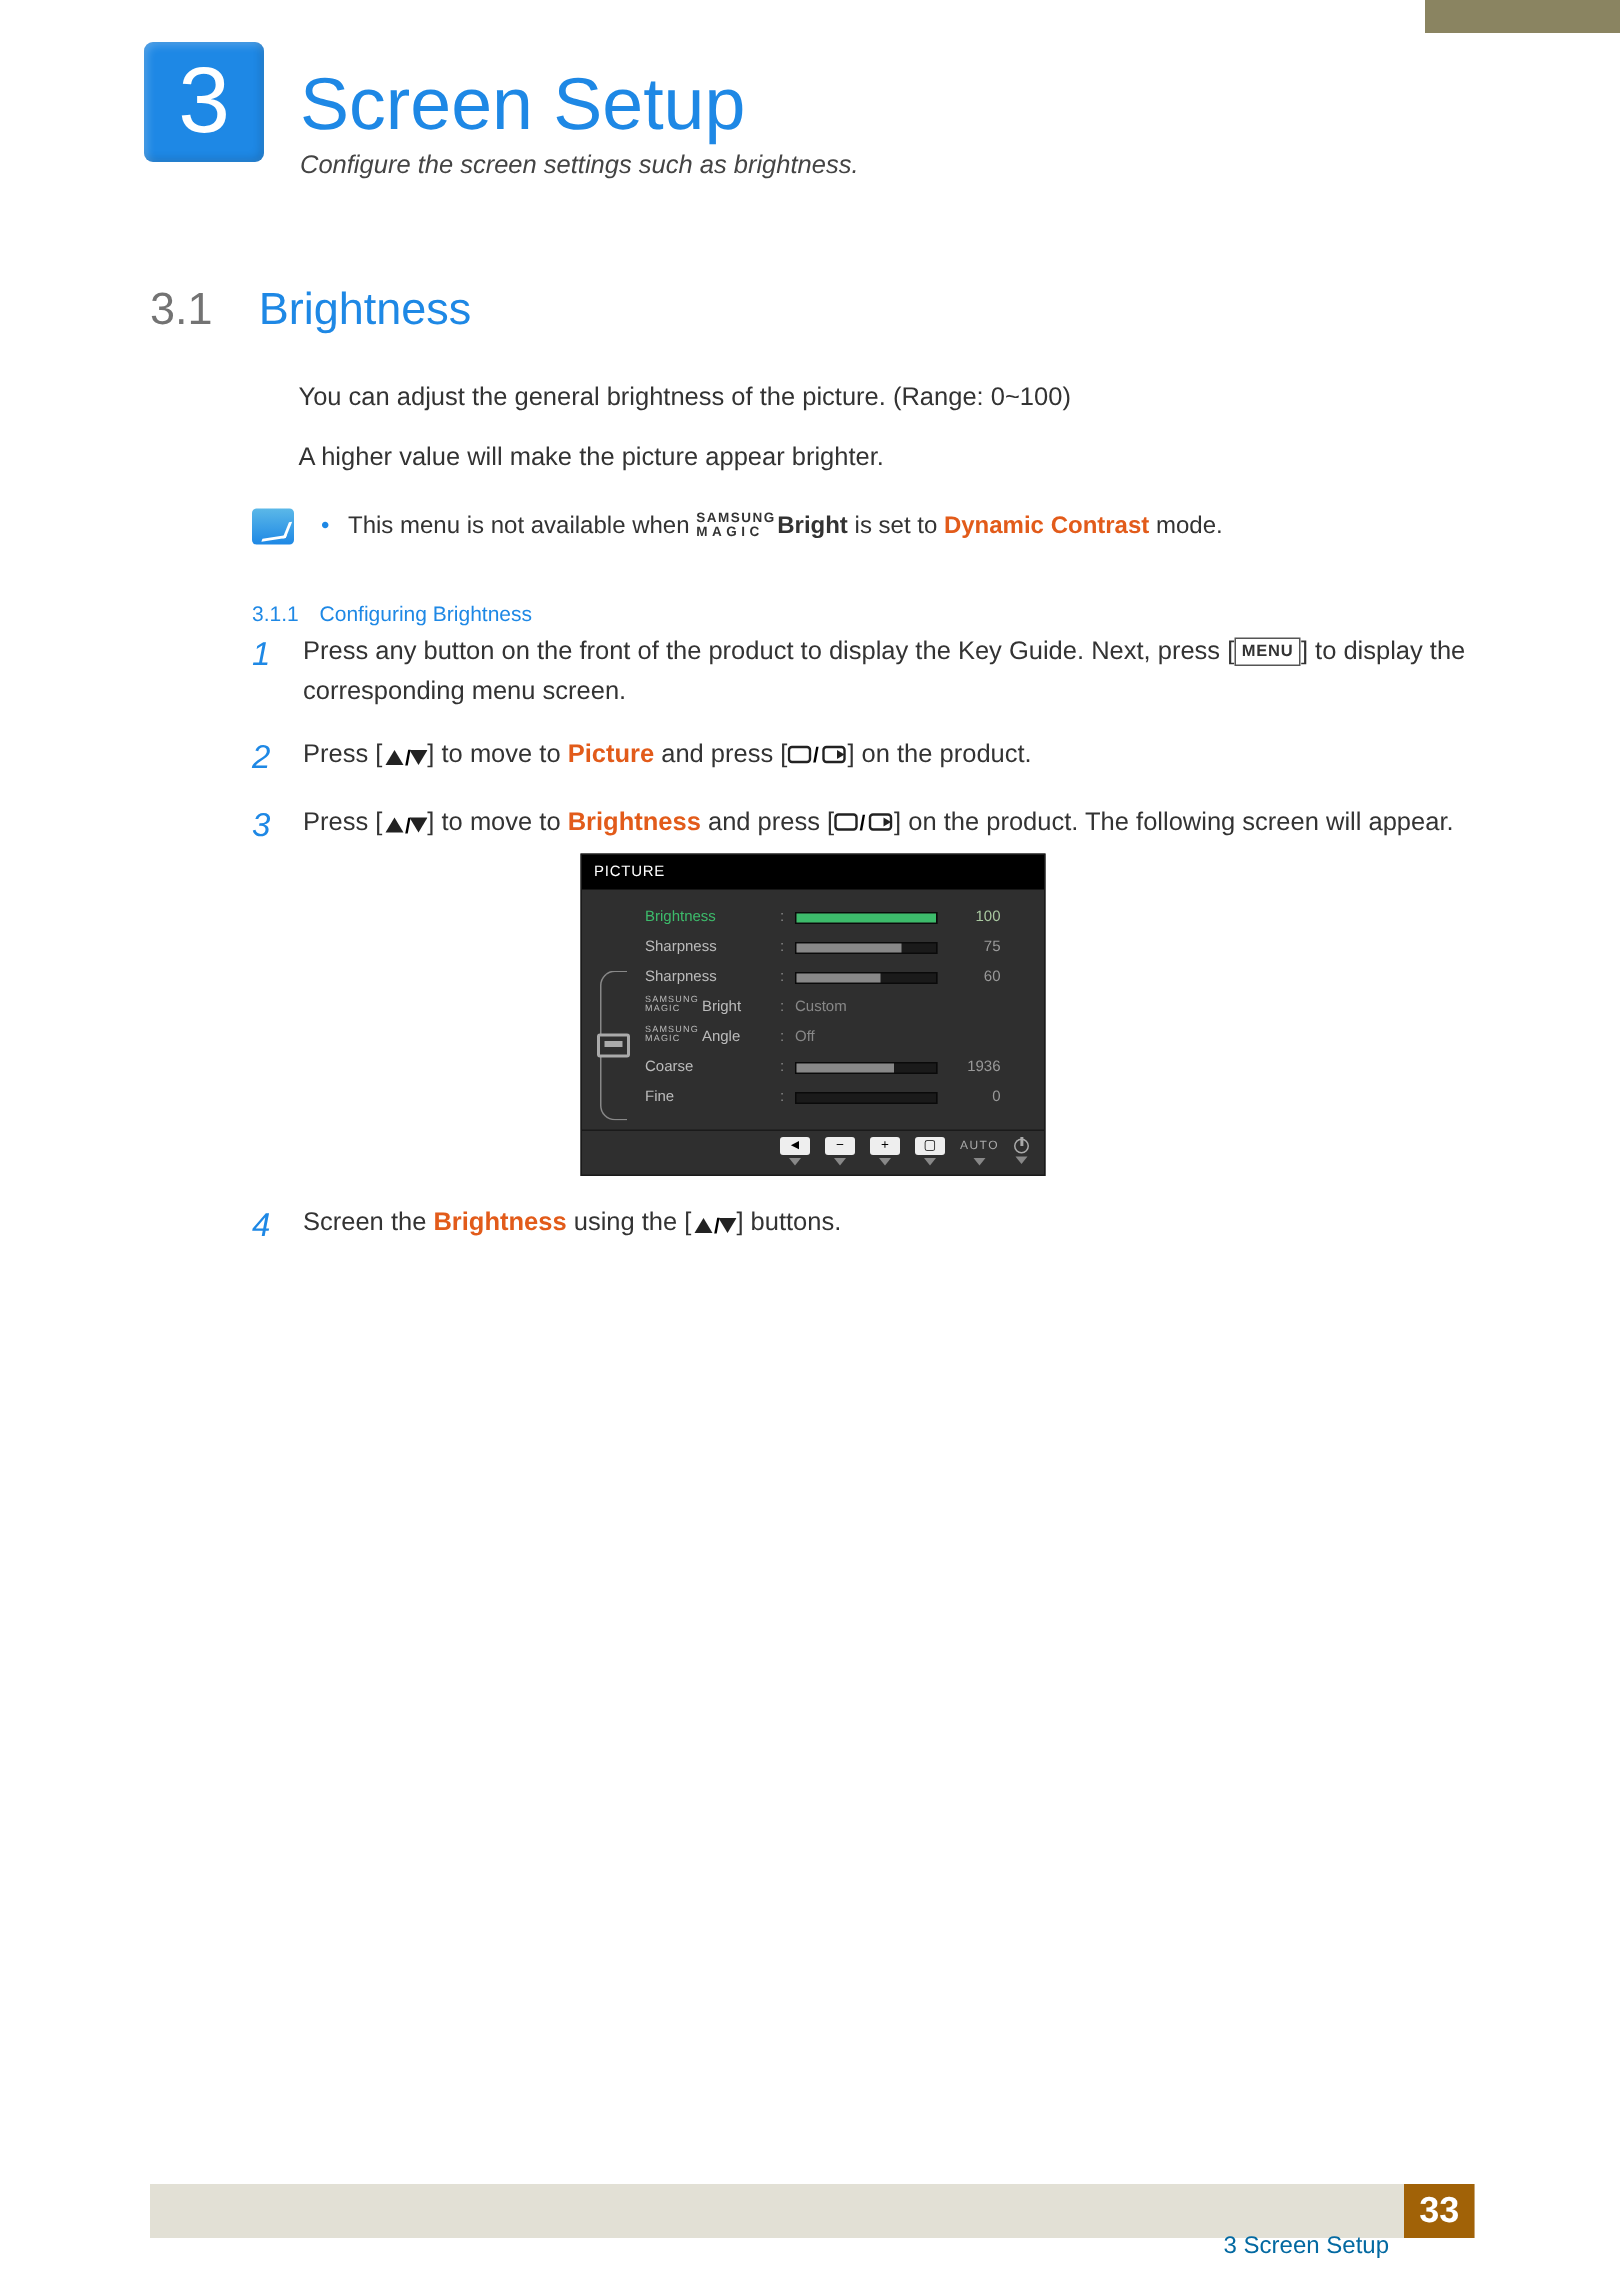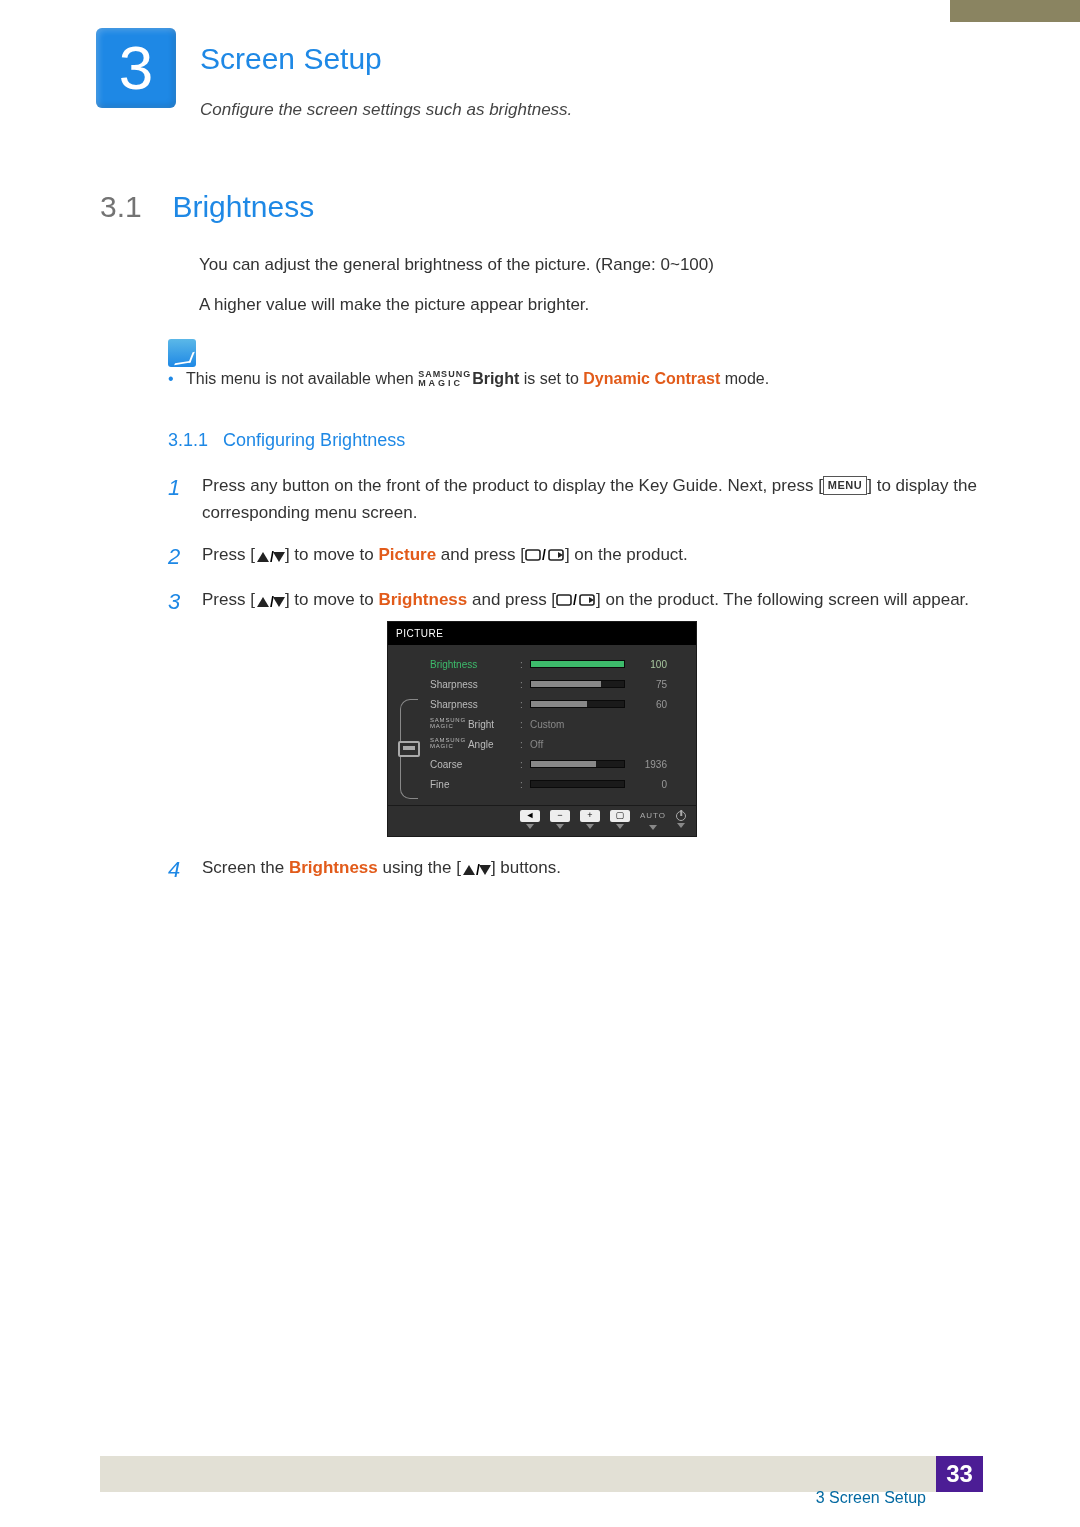--- a/index.html
+++ b/index.html
@@ -26,21 +26,21 @@
     color: #fff;
     font-size: 62px;
     line-height: 80px;
     text-align: center;
     font-weight: 300;
     box-shadow: inset -2px -2px 6px rgba(0,0,0,0.15), inset 2px 2px 6px rgba(255,255,255,0.25);
   }
   .chapter-title {
     position: absolute;
     top: 42px; left: 200px;
-    font-size: 30px;
+    font-size: 49px;
     color: #1e88e5;
     font-weight: 400;
     text-align: center;
   }
   .chapter-desc {
     position: absolute;
     top: 100px; left: 200px;
     font-size: 17px;
     color: #444;
     font-style: italic;
@@ -68,21 +68,20 @@
     top: 252px; left: 168px; right: 100px;
     font-size: 17px;
     color: #333;
     line-height: 1.55;
   }
   .content p { margin-bottom: 14px; margin-left: 31px; }
   .note-block {
     display: flex;
     margin-top: 20px;
     margin-bottom: 30px;
-    flex-direction: column;
   }
   .note-icon {
     width: 28px; height: 24px;
     background: linear-gradient(#5bb8e8,#1e88e5);
     border-radius: 3px;
     flex: 0 0 28px;
     margin-right: 18px;
     position: relative;
   }
   .note-icon::after {
@@ -105,22 +104,21 @@
     line-height: 9px;
     text-align: left;
     vertical-align: middle;
     margin-right: 1px;
   }
   .magic-brand .s { letter-spacing: 1px; font-weight: bold; display:block; }
   .magic-brand .m { letter-spacing: 3px; font-weight: bold; display:block; }
   .hl { color: #e25b1a; font-weight: bold; }
   .subsection {
     margin-top: 24px;
-    margin-bottom: 18px;
-    font-size: 18px;
+    font-size: 14px;
     color: #1e88e5;
   }
   .subsection .num { margin-right: 10px; }
   .steps { list-style: none; }
   .steps li {
     position: relative;
     padding-left: 34px;
     margin-bottom: 16px;
     font-size: 17px;
   }
@@ -237,21 +235,21 @@
   .osd-magic { display:inline-block; font-size:6px; line-height:6px; margin-right:2px; }
   .osd-magic span { display:block; letter-spacing:0.8px; }
 
   
   .page-footer-bar {
     position:absolute; left:100px; right:97px; bottom:35px;
     height:36px; background:#e2e0d5; display:flex; justify-content:flex-end; align-items:center;
   }
   .page-footer-text { color:#0369a1; font-size:16px; margin-right:8px;margin-top:47px; }
   .page-num-box {
-    width:47px; height:36px; background:#4c1d95; color:#fff;
+    width:47px; height:36px; background:#a16207; color:#fff;
     font-size:24px; font-weight:bold; display:flex; align-items:center; justify-content:center;
     margin-left:2px;
   }
 </style>
 </head>
 <body>
 
 <div class="top-bar"></div>
 
 <div class="chapter-badge">3</div>

